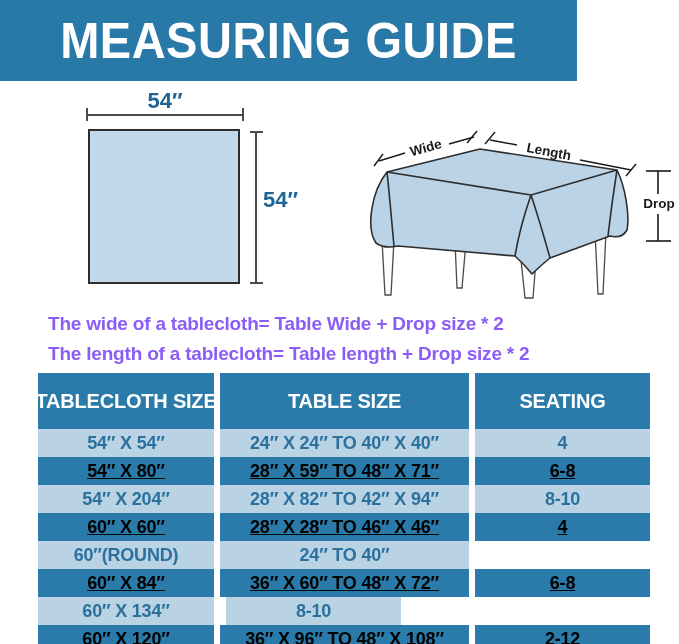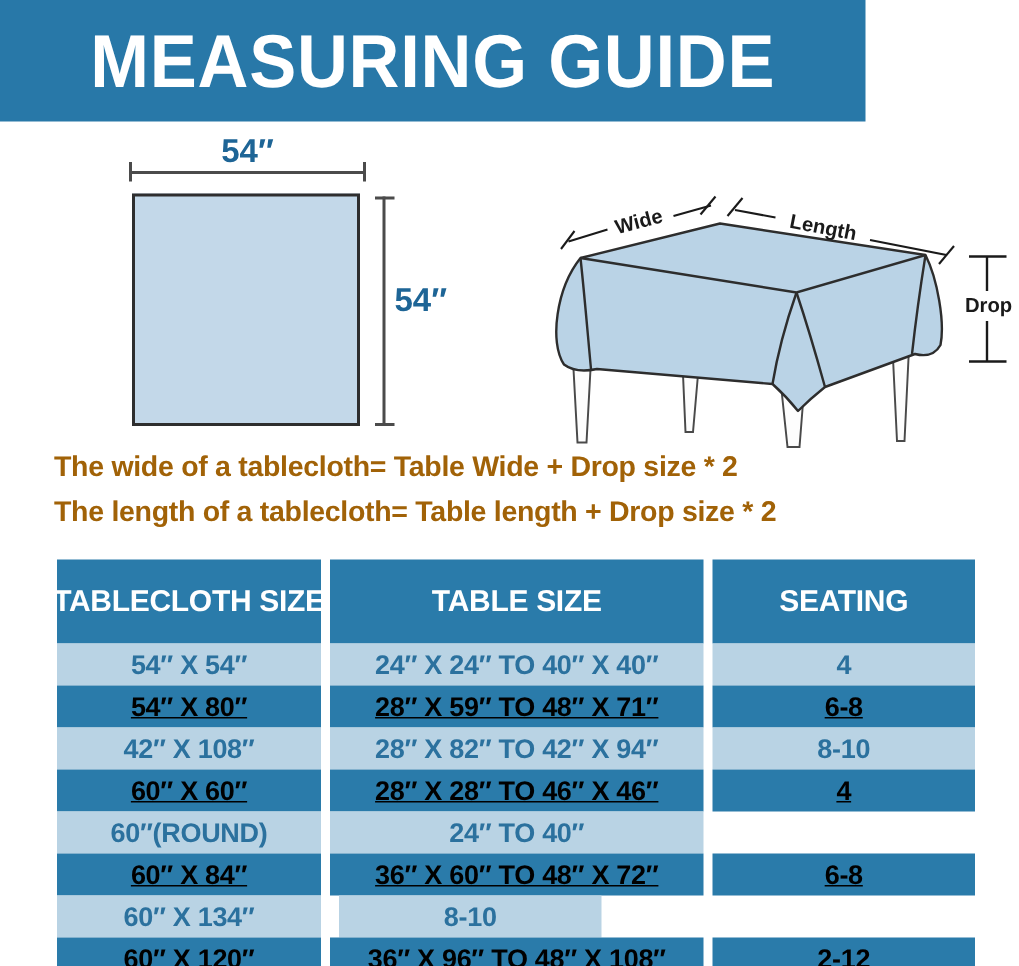--- a/index.html
+++ b/index.html
@@ -29,22 +29,22 @@
   .tick-h{position:absolute;width:13px;height:2px;left:250px;background:#4B4B4B;}
   .tick-h.t{top:131px}.tick-h.b{top:282px}
   .lbl-top{position:absolute;left:128px;top:88px;width:74px;text-align:center;
     font-size:22px;font-weight:700;color:var(--label-blue,#1E6596);}
   .lbl-side{position:absolute;left:263px;top:187px;
     font-size:22px;font-weight:700;color:var(--label-blue,#1E6596);}
   
   .tillus{position:absolute;left:354px;top:100px;}
   .tillus text{font-family:"Liberation Sans",sans-serif;font-size:13.5px;font-weight:700;fill:#1A1A1A;}
   
-  .formula{position:absolute;left:32px;margin:4px;font-size:19px;font-weight:700;
-    color:#a16207;letter-spacing:-.2px;white-space:nowrap;}
+  .formula{position:absolute;left:32px;margin:16px;font-size:19px;font-weight:700;
+    color:#8b5cf6;letter-spacing:-.2px;white-space:nowrap;}
   .formula.f1{top:297px}.formula.f2{top:327px}
   
   .stable{position:absolute;left:38px;top:373px;width:612px;}
   .trow{display:flex;}
   .cell{display:flex;align-items:center;justify-content:center;
     letter-spacing:-.2px;white-space:nowrap;}
   .c1{width:176px}.c2{width:249px}.c3{width:175px}
   .gap{width:6px;background:transparent;}
   .hrow .cell{height:56px;background:var(--row-dark,#2A7BAA);color:#fff;
     font-size:20px;font-weight:700;}
@@ -145,21 +145,21 @@
 
     <div class="trow drow dark">
       <div class="cell c1">54″ X 80″</div>
       <div class="gap"></div>
       <div class="cell c2">28″ X 59″ TO 48″ X 71″</div>
       <div class="gap"></div>
       <div class="cell c3">6-8</div>
     </div>
 
     <div class="trow drow light">
-      <div class="cell c1">42″ X 108″</div>
+      <div class="cell c1">54″ X 204″</div>
       <div class="gap"></div>
       <div class="cell c2">28″ X 82″ TO 42″ X 94″</div>
       <div class="gap"></div>
       <div class="cell c3">8-10</div>
     </div>
 
     <div class="trow drow dark">
       <div class="cell c1">60″ X 60″</div>
       <div class="gap"></div>
       <div class="cell c2">28″ X 28″ TO 46″ X 46″</div>

